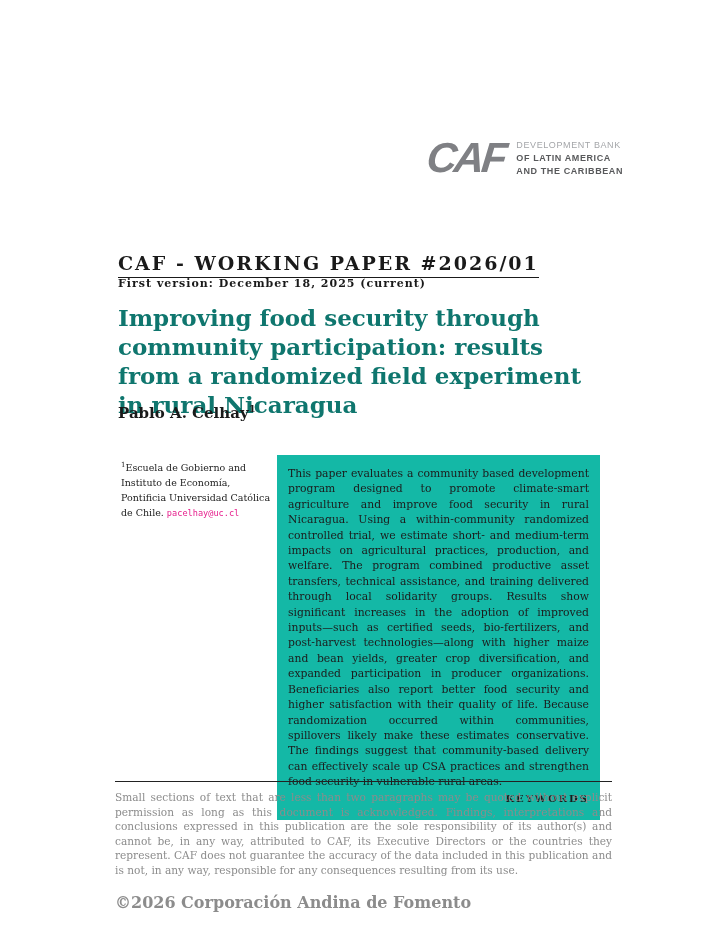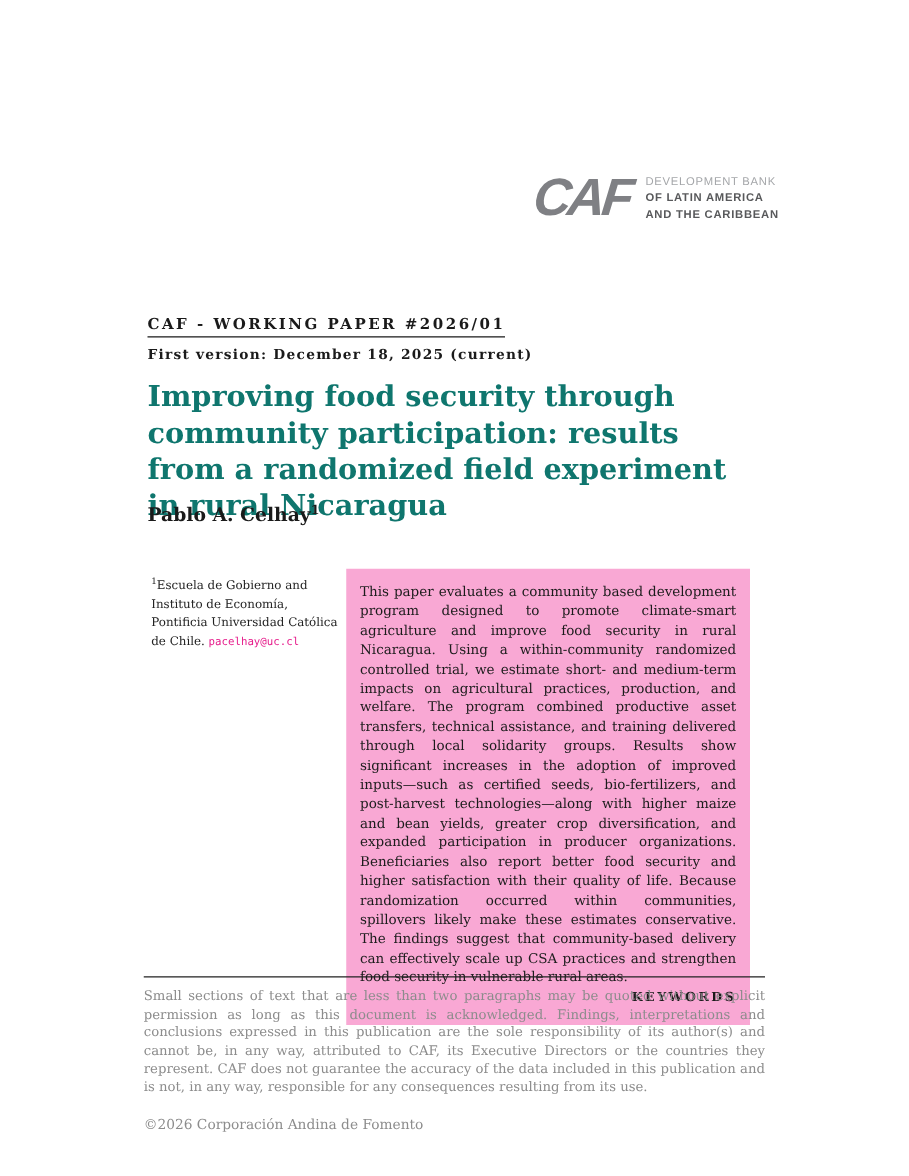--- a/index.html
+++ b/index.html
@@ -30,21 +30,21 @@
     font-family: Liberation Sans, sans-serif;
     font-size: 9px; line-height: 13px;
     letter-spacing: 0.6px;
   }
   .logo-tagline .tl-light { color: #a4a6a9; font-weight: 400; }
   .logo-tagline .tl-dark  { color: #58595b; font-weight: 700; }
 
   
   .series-header {
     position: absolute; top: 252px; left: 118px;
-    font-weight: bold; font-size: 12px;
+    font-weight: bold; font-size: 19px;
     letter-spacing: 2px;
     padding-bottom: 3px;
     border-bottom: 1.6px solid #1a1a1a;
     white-space: nowrap;
   }
   .version-line {
     position: absolute; top: 277px; left: 118px;
     font-weight: bold; font-size: 11px;
     letter-spacing: 1px;
     white-space: nowrap;
@@ -76,21 +76,21 @@
     font-size: 8.6px;
     color: #e61e8c;
     text-decoration: none;
     cursor: pointer;
   }
 
   
   .abstract-box {
     position: absolute; top: 455px; left: 277px;
     width: 323px; min-height: 272px;
-    background: #f9a8d4;
+    background: #14b8a6;
     padding: 11px 11px 16px 11px;
   }
   .abstract-text {
     font-size: 10.8px; line-height: 15.4px;
     text-align: justify;
     color: #1c1c1c;
   }
   .keywords-label {
     margin-top: 3px;
     font-weight: bold; font-size: 10px;
@@ -110,22 +110,23 @@
     border-top: 1.8px solid #222222;
     padding-top: 8px;
   }
   .footer-disclaimer {
     font-size: 10.6px; line-height: 14.6px;
     text-align: justify;
     color: #8c8c8c;
   }
   .footer-copyright {
     margin-top: 15px;
-    font-size: 11px;
+    font-size: 16px;
     color: #8c8c8c;
+    font-weight: bold;
   }
 </style>
 </head>
 <body>
 
 <div class="logo">
   <span class="logo-caf">CAF</span>
   <div class="logo-tagline">
     <div class="tl-light">DEVELOPMENT BANK</div>
     <div class="tl-dark">OF LATIN AMERICA</div>

